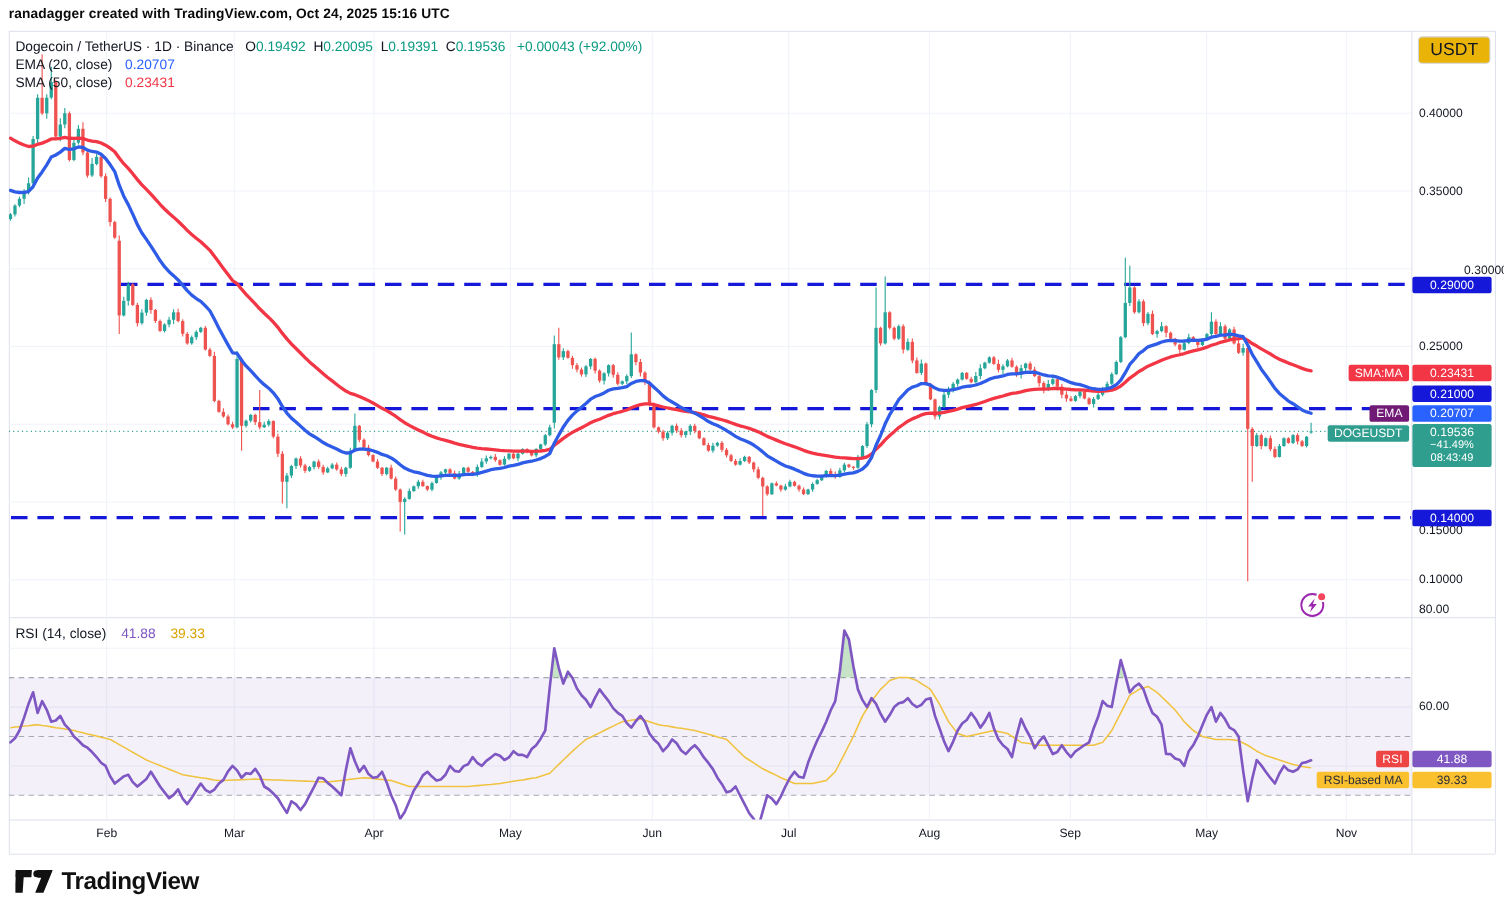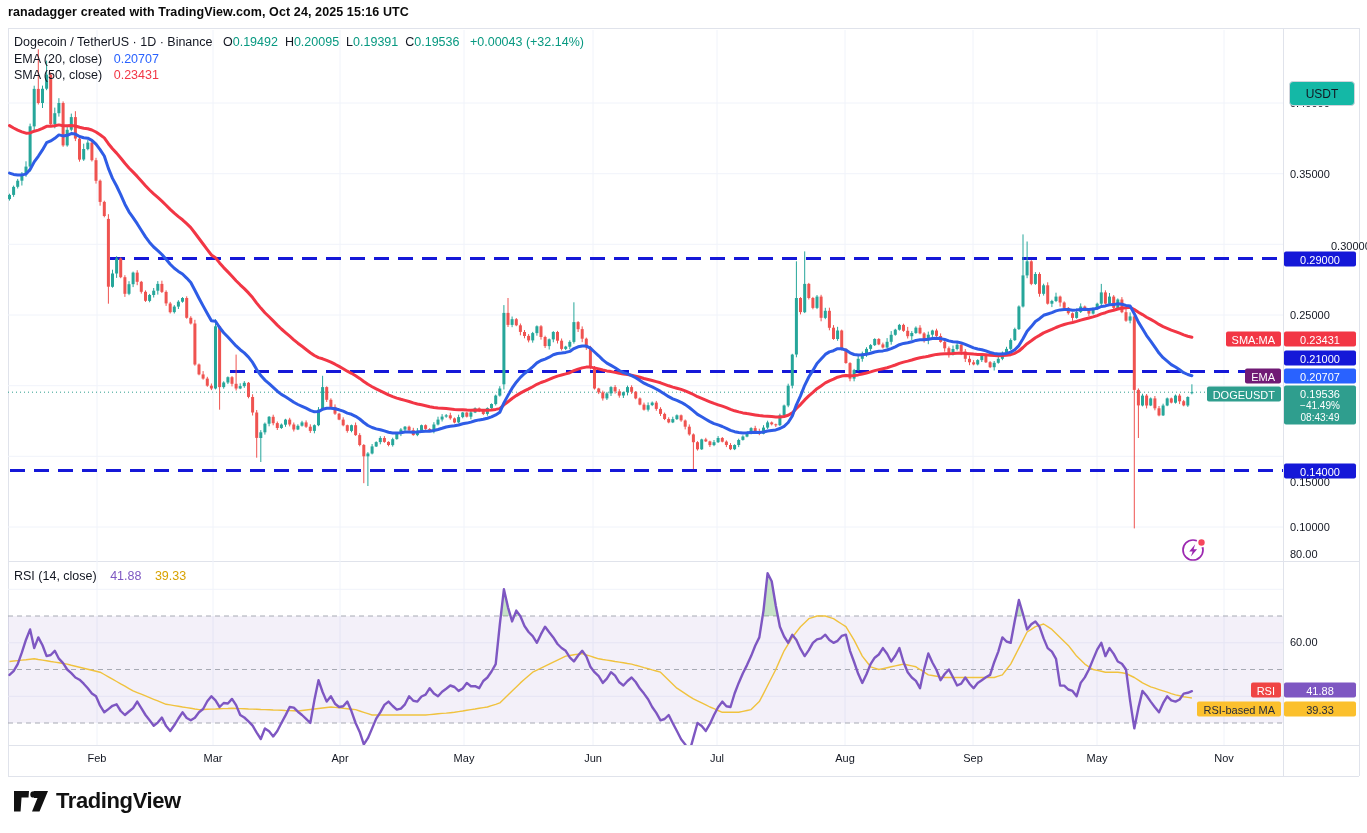--- a/index.html
+++ b/index.html
@@ -16,21 +16,21 @@
   .legend .sma-v{color:#f23645;margin-left:8px;}
   .legend .rsi-v{color:#7e57c2;margin-left:10px;}
   .legend .rsima-v{color:#d8a200;margin-left:10px;}
   .tick{position:absolute;left:1290px;font-size:11px;color:#131722;transform:translateY(-50%);z-index:5;}
   .chip{position:absolute;left:1284px;width:72px;box-sizing:border-box;text-align:center;
     font-size:11px;color:#fff;border-radius:2px;padding:1.5px 0;transform:translateY(-50%);z-index:6;}
   .chip .sub{font-size:10px;line-height:12px;}
   .lbl{position:absolute;right:86px;font-size:11px;color:#fff;border-radius:2px;
     padding:1.5px 6px;transform:translateY(-50%);white-space:nowrap;z-index:6;}
   .usdt{left:1289px;top:33px;width:64px;height:23px;border:1px solid #d1d4dc;border-radius:4px;
-    font-size:12px;color:#131722;display:flex;align-items:center;justify-content:center;background:#14b8a6;z-index:6;margin-top:48px;}
+    font-size:16px;color:#131722;display:flex;align-items:center;justify-content:center;background:#eab308;z-index:6;}
   .month{position:absolute;top:752px;font-size:11px;color:#131722;transform:translateX(-50%);}
   .footer{left:14px;top:788px;display:flex;align-items:center;gap:8px;}
   .footer .word{font-size:22px;font-weight:700;color:#111;letter-spacing:-0.4px;}
 </style>
 </head>
 <body>
 <div id="app">
 
 <div class="abs topbar">ranadagger created with TradingView.com, Oct 24, 2025 15:16 UTC</div>
 
@@ -653,21 +653,21 @@
       <polygon points="514.2,616.0 516.3,610.6 520.2,616.0 520.2,616.0 514.2,616.0" fill="rgba(67,160,71,0.30)"></polygon>
       <polygon points="762.6,616.0 763.5,610.6 767.6,573.2 771.7,581.2 775.8,605.7 777.8,616.0 777.8,616.0 762.6,616.0" fill="rgba(67,160,71,0.30)"></polygon>
       <polygon points="1015.7,616.0 1018.9,600.0 1023.0,614.2 1023.5,616.0 1023.5,616.0 1015.7,616.0" fill="rgba(67,160,71,0.30)"></polygon>
       <path d="M9.5,661.5L13.6,661.0L17.7,660.6L21.9,660.1L26.0,659.7L30.1,659.2L34.2,658.8L38.3,659.5L42.5,660.1L46.6,660.8L50.7,661.5L54.8,662.1L58.9,662.8L63.1,663.5L67.2,664.1L71.3,665.2L75.4,666.2L79.5,667.2L83.7,668.2L87.8,669.2L91.9,670.2L96.0,671.2L100.1,672.2L104.3,674.5L108.4,676.9L112.5,679.2L116.6,681.5L120.7,683.9L124.9,686.2L129.0,688.6L133.1,690.9L137.2,692.6L141.3,694.2L145.5,695.9L149.6,697.6L153.7,699.3L157.8,700.9L161.9,702.6L166.1,704.3L170.2,704.9L174.3,705.6L178.4,706.3L182.5,707.0L186.7,707.6L190.8,708.3L194.9,709.0L199.0,709.6L203.1,709.5L207.3,709.3L211.4,709.1L215.5,709.0L219.6,708.8L223.7,708.6L227.9,708.5L232.0,708.3L236.1,708.5L240.2,708.6L244.3,708.8L248.5,709.0L252.6,709.1L256.7,709.3L260.8,709.5L264.9,709.6L269.1,709.8L273.2,710.0L277.3,710.1L281.4,710.3L285.5,710.5L289.7,710.6L293.8,710.8L297.9,711.0L302.0,710.5L306.1,710.0L310.3,709.5L314.4,709.0L318.5,708.5L322.6,708.0L326.7,707.5L330.9,707.0L335.0,707.4L339.1,707.8L343.2,708.3L347.3,708.7L351.5,709.2L355.6,709.6L359.7,711.0L363.8,712.3L367.9,713.6L372.1,715.0L376.2,715.0L380.3,715.0L384.4,715.0L388.5,715.0L392.7,715.0L396.8,715.0L400.9,715.0L405.0,715.0L409.1,715.0L413.3,715.0L417.4,715.0L421.5,715.0L425.6,715.0L429.7,714.6L433.9,714.2L438.0,713.8L442.1,713.4L446.2,713.1L450.3,712.7L454.5,712.3L458.6,711.6L462.7,711.0L466.8,710.3L470.9,709.6L475.1,709.0L479.2,708.3L483.3,707.6L487.4,707.0L491.5,705.6L495.7,704.3L499.8,702.9L503.9,698.9L508.0,694.9L512.1,690.9L516.3,686.9L520.4,682.9L524.5,679.3L528.6,675.7L532.7,672.2L536.9,670.2L541.0,668.2L545.1,666.2L549.2,664.1L553.3,662.1L557.5,660.1L561.6,658.1L565.7,656.1L569.8,655.5L573.9,654.8L578.1,654.1L582.2,653.5L586.3,654.8L590.4,656.1L594.5,657.5L598.7,658.8L602.8,659.5L606.9,660.1L611.0,660.8L615.1,661.5L619.3,662.1L623.4,662.8L627.5,663.5L631.6,664.1L635.7,665.3L639.9,666.4L644.0,667.6L648.1,668.7L652.2,669.9L656.3,671.0L660.5,672.2L664.6,676.2L668.7,680.2L672.8,684.2L676.9,688.2L681.1,690.9L685.2,693.6L689.3,696.3L693.4,698.9L697.5,700.9L701.7,702.9L705.8,704.9L709.9,707.0L714.0,708.7L718.1,710.5L722.3,712.3L726.4,712.3L730.5,712.3L734.6,712.3L738.7,712.3L742.9,711.4L747.0,710.5L751.1,709.6L755.2,705.6L759.3,701.6L763.5,693.6L767.6,685.5L771.7,677.5L775.8,669.5L779.9,660.1L784.1,650.8L788.2,644.1L792.3,637.4L796.4,632.0L800.5,626.7L804.7,622.7L808.8,618.7L812.9,617.3L817.0,616.0L821.1,616.0L825.3,616.0L829.4,617.3L833.5,618.7L837.6,621.4L841.7,624.0L845.9,626.7L850.0,633.4L854.1,640.1L858.2,648.1L862.3,656.1L866.5,661.5L870.6,666.8L874.7,668.2L878.8,669.5L882.9,668.6L887.1,667.7L891.2,666.8L895.3,665.9L899.4,665.0L903.5,664.1L907.7,665.0L911.8,665.9L915.9,666.8L920.0,669.5L924.1,672.2L928.3,674.9L932.4,675.5L936.5,676.2L940.6,676.9L944.7,677.5L948.9,677.5L953.0,677.5L957.1,677.5L961.2,677.5L965.3,677.5L969.5,677.5L973.6,677.5L977.7,677.5L981.8,677.5L985.9,677.5L990.1,677.5L994.2,677.5L998.3,676.2L1002.4,674.9L1006.5,669.5L1010.7,664.1L1014.8,656.1L1018.9,648.1L1023.0,640.1L1027.1,632.0L1031.3,629.4L1035.4,626.7L1039.5,625.4L1043.6,624.0L1047.7,626.7L1051.9,629.4L1056.0,633.4L1060.1,637.4L1064.2,641.4L1068.3,645.4L1072.5,650.8L1076.6,656.1L1080.7,660.1L1084.8,664.1L1088.9,666.8L1093.1,669.5L1097.2,670.4L1101.3,671.3L1105.4,672.2L1109.5,672.2L1113.7,672.2L1117.8,672.2L1121.9,672.8L1126.0,673.5L1130.1,675.5L1134.3,677.5L1138.4,680.2L1142.5,682.9L1146.6,684.9L1150.7,686.9L1154.9,688.2L1159.0,689.6L1163.1,690.9L1167.2,692.2L1171.3,693.6L1175.5,694.9L1179.6,695.8L1183.7,696.8L1187.8,697.4L1191.9,698.0" fill="none" stroke="#f0c23e" stroke-width="1.4" stroke-linejoin="round"></path>
       <path d="M9.5,674.9L13.6,671.2L17.7,664.1L21.9,652.4L26.0,639.7L30.1,629.4L34.2,648.1L38.3,637.4L42.5,645.3L46.6,656.1L50.7,655.0L54.8,650.8L58.9,658.7L63.1,663.1L67.2,669.5L71.3,673.2L75.4,677.5L79.5,679.7L83.7,683.7L87.8,688.2L91.9,693.4L96.0,696.3L100.1,705.7L104.3,712.3L108.4,709.1L112.5,705.8L116.6,704.3L120.7,711.0L124.9,715.0L129.0,711.5L133.1,708.1L137.2,701.6L141.3,708.2L145.5,715.0L149.6,720.3L153.7,725.7L157.8,722.6L161.9,717.6L166.1,726.1L170.2,731.0L174.3,725.3L178.4,718.5L182.5,712.3L186.7,718.0L190.8,720.3L194.9,717.8L199.0,712.3L203.1,709.0L207.3,701.3L211.4,696.3L215.5,700.3L219.6,707.0L223.7,703.0L227.9,703.5L232.0,698.9L236.1,705.1L240.2,715.0L244.3,717.5L248.5,721.4L252.6,725.7L256.7,732.6L260.8,739.0L264.9,728.4L269.1,731.3L273.2,736.4L277.3,731.0L281.4,723.0L285.5,715.4L289.7,707.0L293.8,707.6L297.9,711.7L302.0,715.0L306.1,718.9L310.3,723.0L314.4,700.1L318.5,680.2L322.6,692.0L326.7,701.6L330.9,696.3L335.0,703.7L339.1,707.0L343.2,706.3L347.3,701.6L351.5,711.3L355.6,723.0L359.7,731.9L363.8,744.4L367.9,738.2L372.1,728.4L376.2,718.6L380.3,712.3L384.4,704.9L388.5,701.6L392.7,706.0L396.8,709.6L400.9,708.6L405.0,704.3L409.1,696.3L413.3,700.8L417.4,701.6L421.5,696.5L425.6,694.7L429.7,688.2L433.9,693.6L438.0,696.3L442.1,691.7L446.2,688.7L450.3,685.5L454.5,687.0L458.6,690.9L462.7,688.5L466.8,682.9L470.9,686.2L475.1,686.2L479.2,688.2L483.3,681.0L487.4,677.5L491.5,671.5L495.7,664.1L499.8,624.7L503.9,589.3L508.0,607.3L512.1,621.4L516.3,610.6L520.4,616.3L524.5,626.0L528.6,632.0L532.7,636.1L536.9,642.8L541.0,634.2L545.1,626.7L549.2,632.2L553.3,637.4L557.5,644.0L561.6,648.0L565.7,650.8L569.8,657.4L573.9,661.5L578.1,655.5L582.2,650.8L586.3,656.4L590.4,666.8L594.5,672.2L598.7,676.2L602.8,682.9L606.9,678.6L611.0,672.2L615.1,675.7L619.3,682.3L623.4,685.5L627.5,681.0L631.6,677.5L635.7,682.0L639.9,688.6L644.0,693.6L648.1,699.2L652.2,707.0L656.3,712.9L660.5,720.3L664.6,719.0L668.7,715.0L672.8,723.2L676.9,731.0L681.1,739.3L685.2,744.4L689.3,752.4L693.4,737.6L697.5,723.0L701.7,726.0L705.8,731.0L709.9,723.9L714.0,715.0L718.1,707.2L722.3,701.6L726.4,706.2L730.5,707.0L734.6,693.5L738.7,682.9L742.9,673.2L747.0,665.1L751.1,656.1L755.2,645.7L759.3,637.4L763.5,610.6L767.6,573.2L771.7,581.2L775.8,605.7L779.9,626.7L784.1,636.5L788.2,642.8L792.3,634.7L796.4,639.9L800.5,648.9L804.7,656.1L808.8,650.1L812.9,642.8L817.0,639.3L821.1,638.3L825.3,634.7L829.4,640.0L833.5,642.8L837.6,640.8L841.7,635.9L845.9,634.7L850.0,650.8L854.1,662.0L858.2,673.8L862.3,682.9L866.5,674.2L870.6,664.1L874.7,657.7L878.8,654.5L882.9,648.1L887.1,653.8L891.2,661.5L895.3,655.8L899.4,648.1L903.5,662.0L907.7,672.2L911.8,677.5L915.9,680.9L920.0,688.2L924.1,669.2L928.3,653.5L932.4,662.5L936.5,670.0L940.6,680.2L944.7,674.0L948.9,669.5L953.0,677.3L957.1,685.5L961.2,683.7L965.3,677.5L969.5,683.7L973.6,688.2L977.7,683.0L981.8,680.2L985.9,677.3L990.1,674.9L994.2,662.2L998.3,651.6L1002.4,637.4L1006.5,641.5L1010.7,642.8L1014.8,620.7L1018.9,600.0L1023.0,614.2L1027.1,629.4L1031.3,624.3L1035.4,621.4L1039.5,626.7L1043.6,638.4L1047.7,648.1L1051.9,651.6L1056.0,658.8L1060.1,685.5L1064.2,685.6L1068.3,689.5L1072.5,690.9L1076.6,696.3L1080.7,682.9L1084.8,677.4L1088.9,669.5L1093.1,659.4L1097.2,649.6L1101.3,642.8L1105.4,656.1L1109.5,648.1L1113.7,653.9L1117.8,661.5L1121.9,663.7L1126.0,669.5L1130.1,700.6L1134.3,728.4L1138.4,707.9L1142.5,690.9L1146.6,695.8L1150.7,701.6L1154.9,707.2L1159.0,712.3L1163.1,703.2L1167.2,696.3L1171.3,700.3L1175.5,701.6L1179.6,699.5L1183.7,693.6L1187.8,692.8L1191.9,691.2" fill="none" stroke="#7e57c2" stroke-width="2.4" stroke-linejoin="round" stroke-linecap="round"></path>
     </svg>
 
 <div class="abs legend" style="top:35px;">
   <span class="t">Dogecoin / TetherUS · 1D · Binance</span>
   <span id="ohlc"><span class="ohlc-l">O</span><span class="up">0.19492</span><span class="ohlc-l">H</span><span class="up">0.20095</span><span class="ohlc-l">L</span><span class="up">0.19391</span><span class="ohlc-l">C</span><span class="up">0.19536</span></span>
-  <span class="up" style="margin-left:7px;">+0.00043 (+32.14%)</span>
+  <span class="up" style="margin-left:7px;">+0.00043 (+92.00%)</span>
 </div>
 <div class="abs legend" style="top:52px;">
   <span class="t">EMA (20, close)</span>
   <span class="ema-v">0.20707</span>
 </div>
 <div class="abs legend" style="top:68px;">
   <span class="t">SMA (50, close)</span>
   <span class="sma-v">0.23431</span>
 </div>
 

